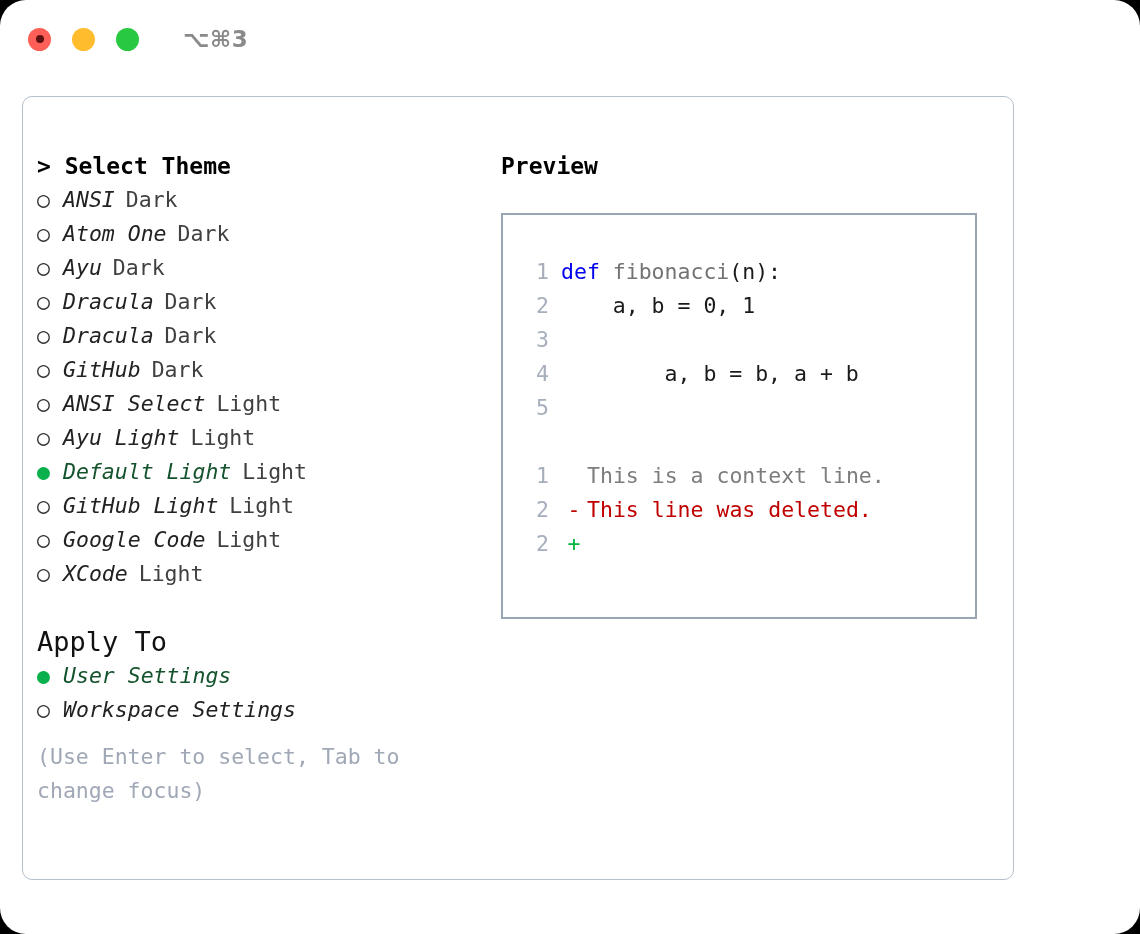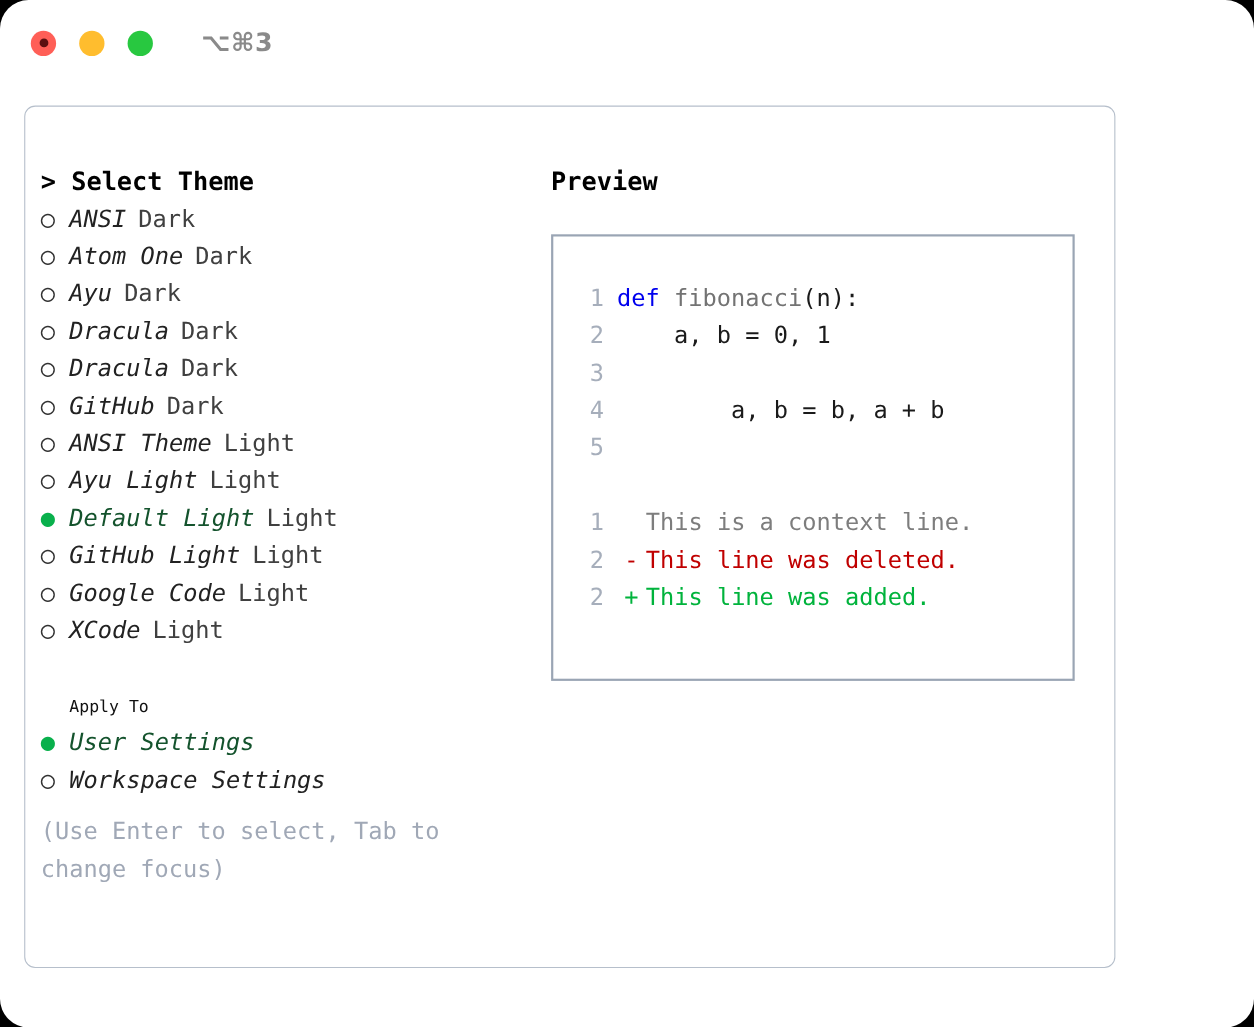--- a/index.html
+++ b/index.html
@@ -115,22 +115,21 @@
   }
   .marker.sel { color: #09b04c; }
   .opt-label { color: #222222; font-style: italic; }
   .opt-row.selected .opt-label { color: #14532d; }
   .opt-tag {
     color: #404040;
     margin-left: 11px;
   }
   .spacer-row { height: 34px; }
   .apply-head {
-    margin-left: 26px;
-    font-size: 15px;
+    font-size: 27px;
     color: #111111;
     line-height: 34px;
     white-space: pre;
   }
   .help-text {
     margin-top: 13px;
     color: #a0a8b6;
     font-size: 21.5px;
     line-height: 34px;
     width: 400px;
@@ -210,21 +209,21 @@
 
         <div class="section-head">&gt; Select Theme</div>
 
         <div id="theme-list">
             <div class="opt-row"><span class="marker">○</span><span class="opt-label">ANSI</span><span class="opt-tag">Dark</span></div>
             <div class="opt-row"><span class="marker">○</span><span class="opt-label">Atom One</span><span class="opt-tag">Dark</span></div>
             <div class="opt-row"><span class="marker">○</span><span class="opt-label">Ayu</span><span class="opt-tag">Dark</span></div>
             <div class="opt-row"><span class="marker">○</span><span class="opt-label">Dracula</span><span class="opt-tag">Dark</span></div>
             <div class="opt-row"><span class="marker">○</span><span class="opt-label">Dracula</span><span class="opt-tag">Dark</span></div>
             <div class="opt-row"><span class="marker">○</span><span class="opt-label">GitHub</span><span class="opt-tag">Dark</span></div>
-            <div class="opt-row"><span class="marker">○</span><span class="opt-label">ANSI Theme</span><span class="opt-tag">Light</span></div>
+            <div class="opt-row"><span class="marker">○</span><span class="opt-label">ANSI Select</span><span class="opt-tag">Light</span></div>
             <div class="opt-row"><span class="marker">○</span><span class="opt-label">Ayu Light</span><span class="opt-tag">Light</span></div>
             <div class="opt-row selected"><span class="marker sel">●</span><span class="opt-label">Default Light</span><span class="opt-tag">Light</span></div>
             <div class="opt-row"><span class="marker">○</span><span class="opt-label">GitHub Light</span><span class="opt-tag">Light</span></div>
             <div class="opt-row"><span class="marker">○</span><span class="opt-label">Google Code</span><span class="opt-tag">Light</span></div>
             <div class="opt-row"><span class="marker">○</span><span class="opt-label">XCode</span><span class="opt-tag">Light</span></div>
           </div>
 
         <div class="spacer-row"></div>
 
         <div class="apply-head">Apply To</div>
@@ -246,21 +245,21 @@
                 <div class="code-line"><span class="lineno">1</span><span class="code-text"><span class="kw">def </span><span class="fn">fibonacci</span><span>(n):</span></span></div>
                 <div class="code-line"><span class="lineno">2</span><span class="code-text"><span>    a, b = 0, 1</span></span></div>
                 <div class="code-line"><span class="lineno">3</span></div>
                 <div class="code-line"><span class="lineno">4</span><span class="code-text"><span>        a, b = b, a + b</span></span></div>
                 <div class="code-line"><span class="lineno">5</span></div>
               </div>
             <div class="blank-line"></div>
             <div id="diff-block">
                 <div class="diff-line"><span class="lineno">1</span><span class="diff-mark diff-ctx"></span><span class="diff-ctx">This is a context line.</span></div>
                 <div class="diff-line"><span class="lineno">2</span><span class="diff-mark diff-del">-</span><span class="diff-del">This line was deleted.</span></div>
-                <div class="diff-line"><span class="lineno">2</span><span class="diff-mark diff-add">+</span><span class="diff-add">This line was added.</span></div>
+                <div class="diff-line"><span class="lineno">2</span><span class="diff-mark diff-add">+</span></div>
               </div>
           </div>
         </div>
       </div>
 
     </div>
   </div>
 </div>
 
 </body></html>

